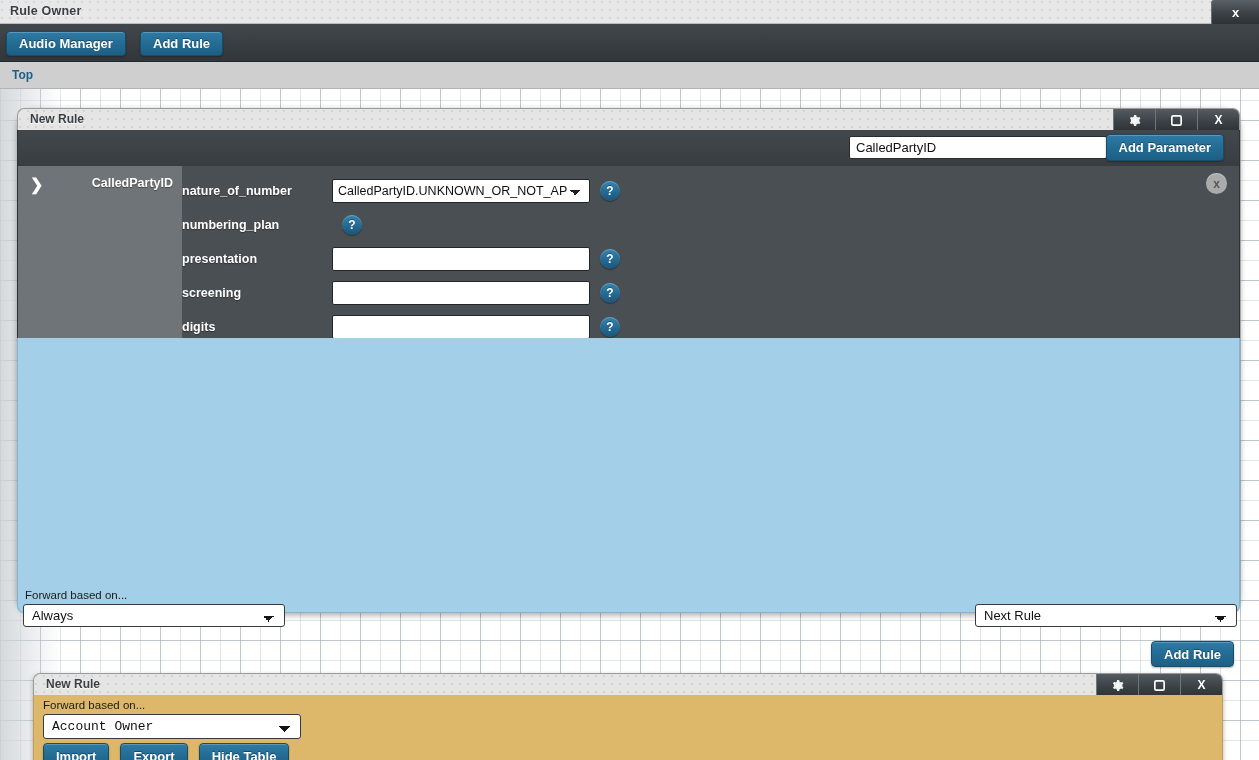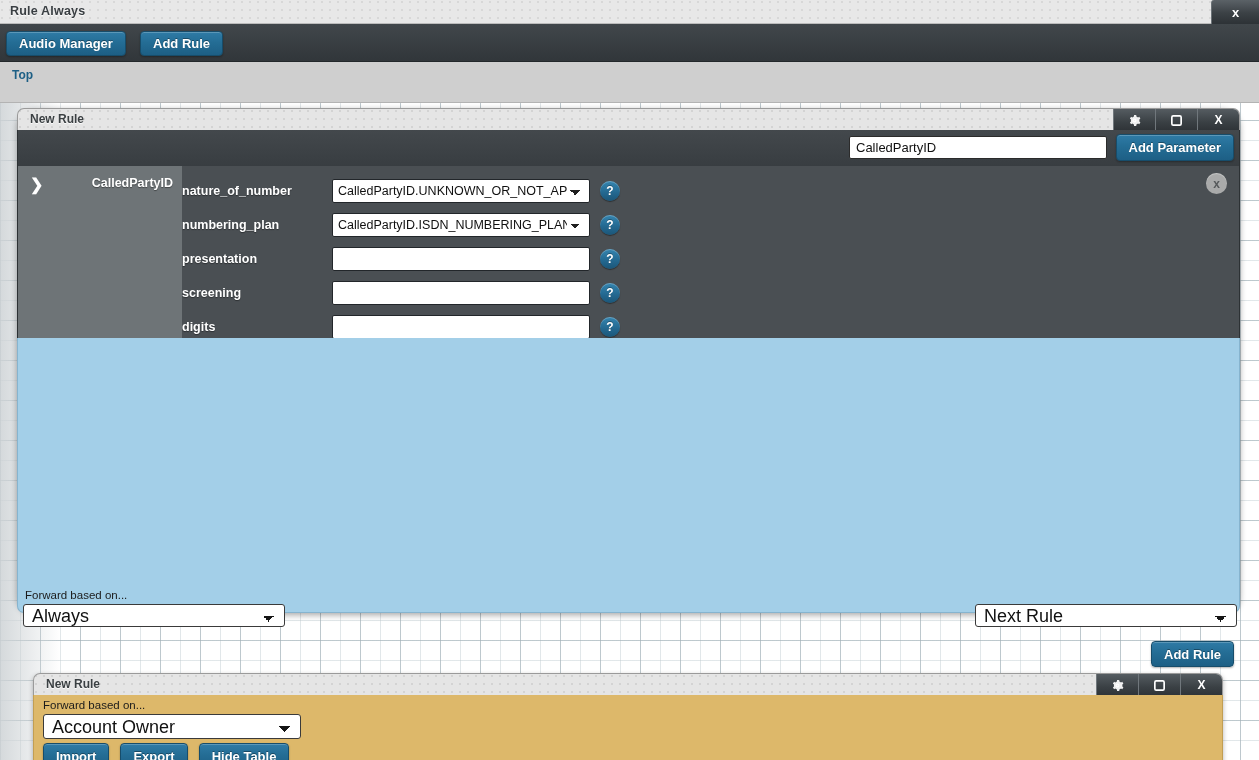--- a/index.html
+++ b/index.html
@@ -70,21 +70,21 @@
     box-shadow: inset 0 1px 0 rgba(255,255,255,0.22), 0 1px 2px rgba(0,0,0,0.3);
     cursor: pointer;
     padding: 0 12px;
     box-sizing: border-box;
     white-space: nowrap;
   }
   .tb-audio { position: absolute; left: 6px; top: 7px; height: 25px; }
   .tb-addrule { position: absolute; left: 140px; top: 7px; height: 25px; }
 
   .breadcrumb-bar {
-    position: absolute; left: 0; top: 62px; width: 1259px; height: 41px;
+    position: absolute; left: 0; top: 62px; width: 1259px; height: 27px;
     background: #cfcfcf;
     border-bottom: 1px solid #b3b3b3;
     box-sizing: border-box;
   }
   .breadcrumb-link {
     position: absolute; left: 12px; top: 6px;
     font-size: 12px; font-weight: bold; color: #1d5f85;
     cursor: pointer;
   }
 
@@ -142,21 +142,21 @@
     width: 258px; height: 23px;
     border: 1px solid #2b2b2b;
     border-radius: 2px;
     background: #ffffff;
     font-size: 13px; color: #101010;
     padding: 0 6px;
     box-sizing: border-box;
     font-family: "Liberation Sans", sans-serif;
   }
   .add-param-btn {
-    position: absolute; right: 5px; top: 4px; height: 27px;
+    position: absolute; right: 15px; top: 4px; height: 27px;
   }
 
   .params-area {
     position: relative;
     height: 172px;
     background: #4a4f53;
     border-left: 1px solid #2c3134;
     border-right: 1px solid #2c3134;
     display: flex;
   }
@@ -247,21 +247,21 @@
     border-bottom: 1px solid #86b4cf;
     box-sizing: border-box;
   }
   .fw-label {
     position: absolute;
     font-size: 11.5px; color: #1b1b1b;
   }
   .sel {
     border: 1px solid #3a3a3a; border-radius: 3px;
     background: #ffffff;
-    font-size: 18px; color: #111111;
+    font-size: 13px; color: #111111;
     padding: 0 22px 0 8px;
     box-sizing: border-box;
     font-family: "Liberation Sans", sans-serif;
     -webkit-appearance: none; appearance: none;
     background-image:
       linear-gradient(45deg, transparent 50%, #151515 50%),
       linear-gradient(135deg, #151515 50%, transparent 50%);
     background-position: calc(100% - 15px) 11px, calc(100% - 10px) 11px;
     background-size: 6px 6px, 6px 6px;
     background-repeat: no-repeat;
@@ -303,38 +303,38 @@
     border-left: 1px solid #c29e52;
     border-right: 1px solid #c29e52;
     border-bottom: 1px solid #c29e52;
     box-sizing: border-box;
   }
   .nested-fw-label {
     position: absolute; left: 9px; top: 4px;
     font-size: 11.5px; color: #1b1b1b;
   }
   .nested-fw-select {
-    position: absolute; left: 9px; top: 19px; width: 258px; height: 25px;
+    position: absolute; left: 9px; top: 19px; width: 258px; height: 25px; font-family: Liberation Mono, monospace;
   }
   .nested-term-select {
     position: absolute; left: 927px; top: 19px; width: 262px; height: 23px;
   }
   .io-btns {
     position: absolute; left: 9px; top: 48px;
     display: flex; gap: 11px;
   }
   .io-btns .btn { height: 26px; }
 </style>
 </head>
 <body>
 
 <div class="app-grid-shade"></div>
 
 <div class="win-titlebar">
-  <div class="win-title">Rule Always</div>
+  <div class="win-title">Rule Owner</div>
   <div class="win-close">
     <span>x</span>
   </div>
 </div>
 
 <div class="toolbar">
   <div class="btn tb-audio">Audio Manager</div>
   <div class="btn tb-addrule">Add Rule</div>
 </div>
 
@@ -378,23 +378,20 @@
       <div class="param-row">
         <div class="param-label">nature_of_number</div>
         <select class="param-field">
           <option>CalledPartyID.UNKNOWN_OR_NOT_APPLICABLE</option>
         </select>
         <div class="help-btn">?</div>
       </div>
 
       <div class="param-row">
         <div class="param-label">numbering_plan</div>
-        <select class="param-field">
-          <option>CalledPartyID.ISDN_NUMBERING_PLAN</option>
-        </select>
         <div class="help-btn">?</div>
       </div>
 
       <div class="param-row">
         <div class="param-label">presentation</div>
         <input class="param-field" type="text" value="" style="">
         <div class="help-btn">?</div>
       </div>
 
       <div class="param-row">

